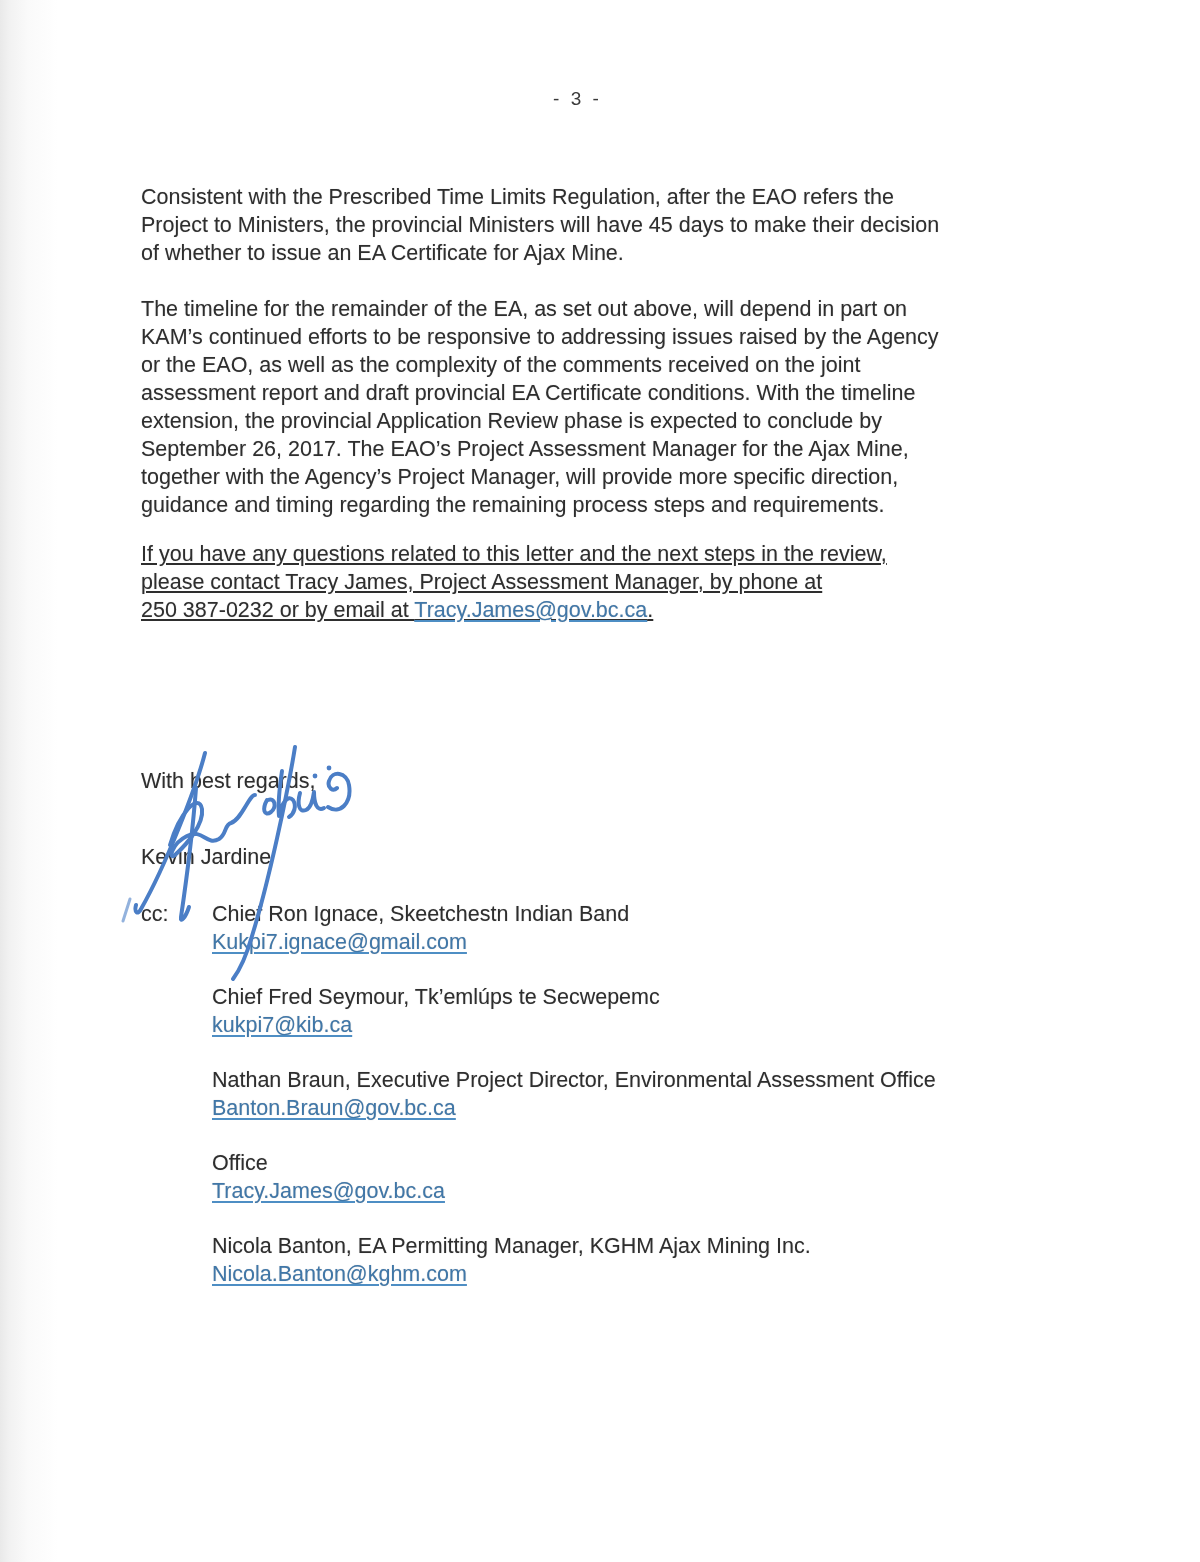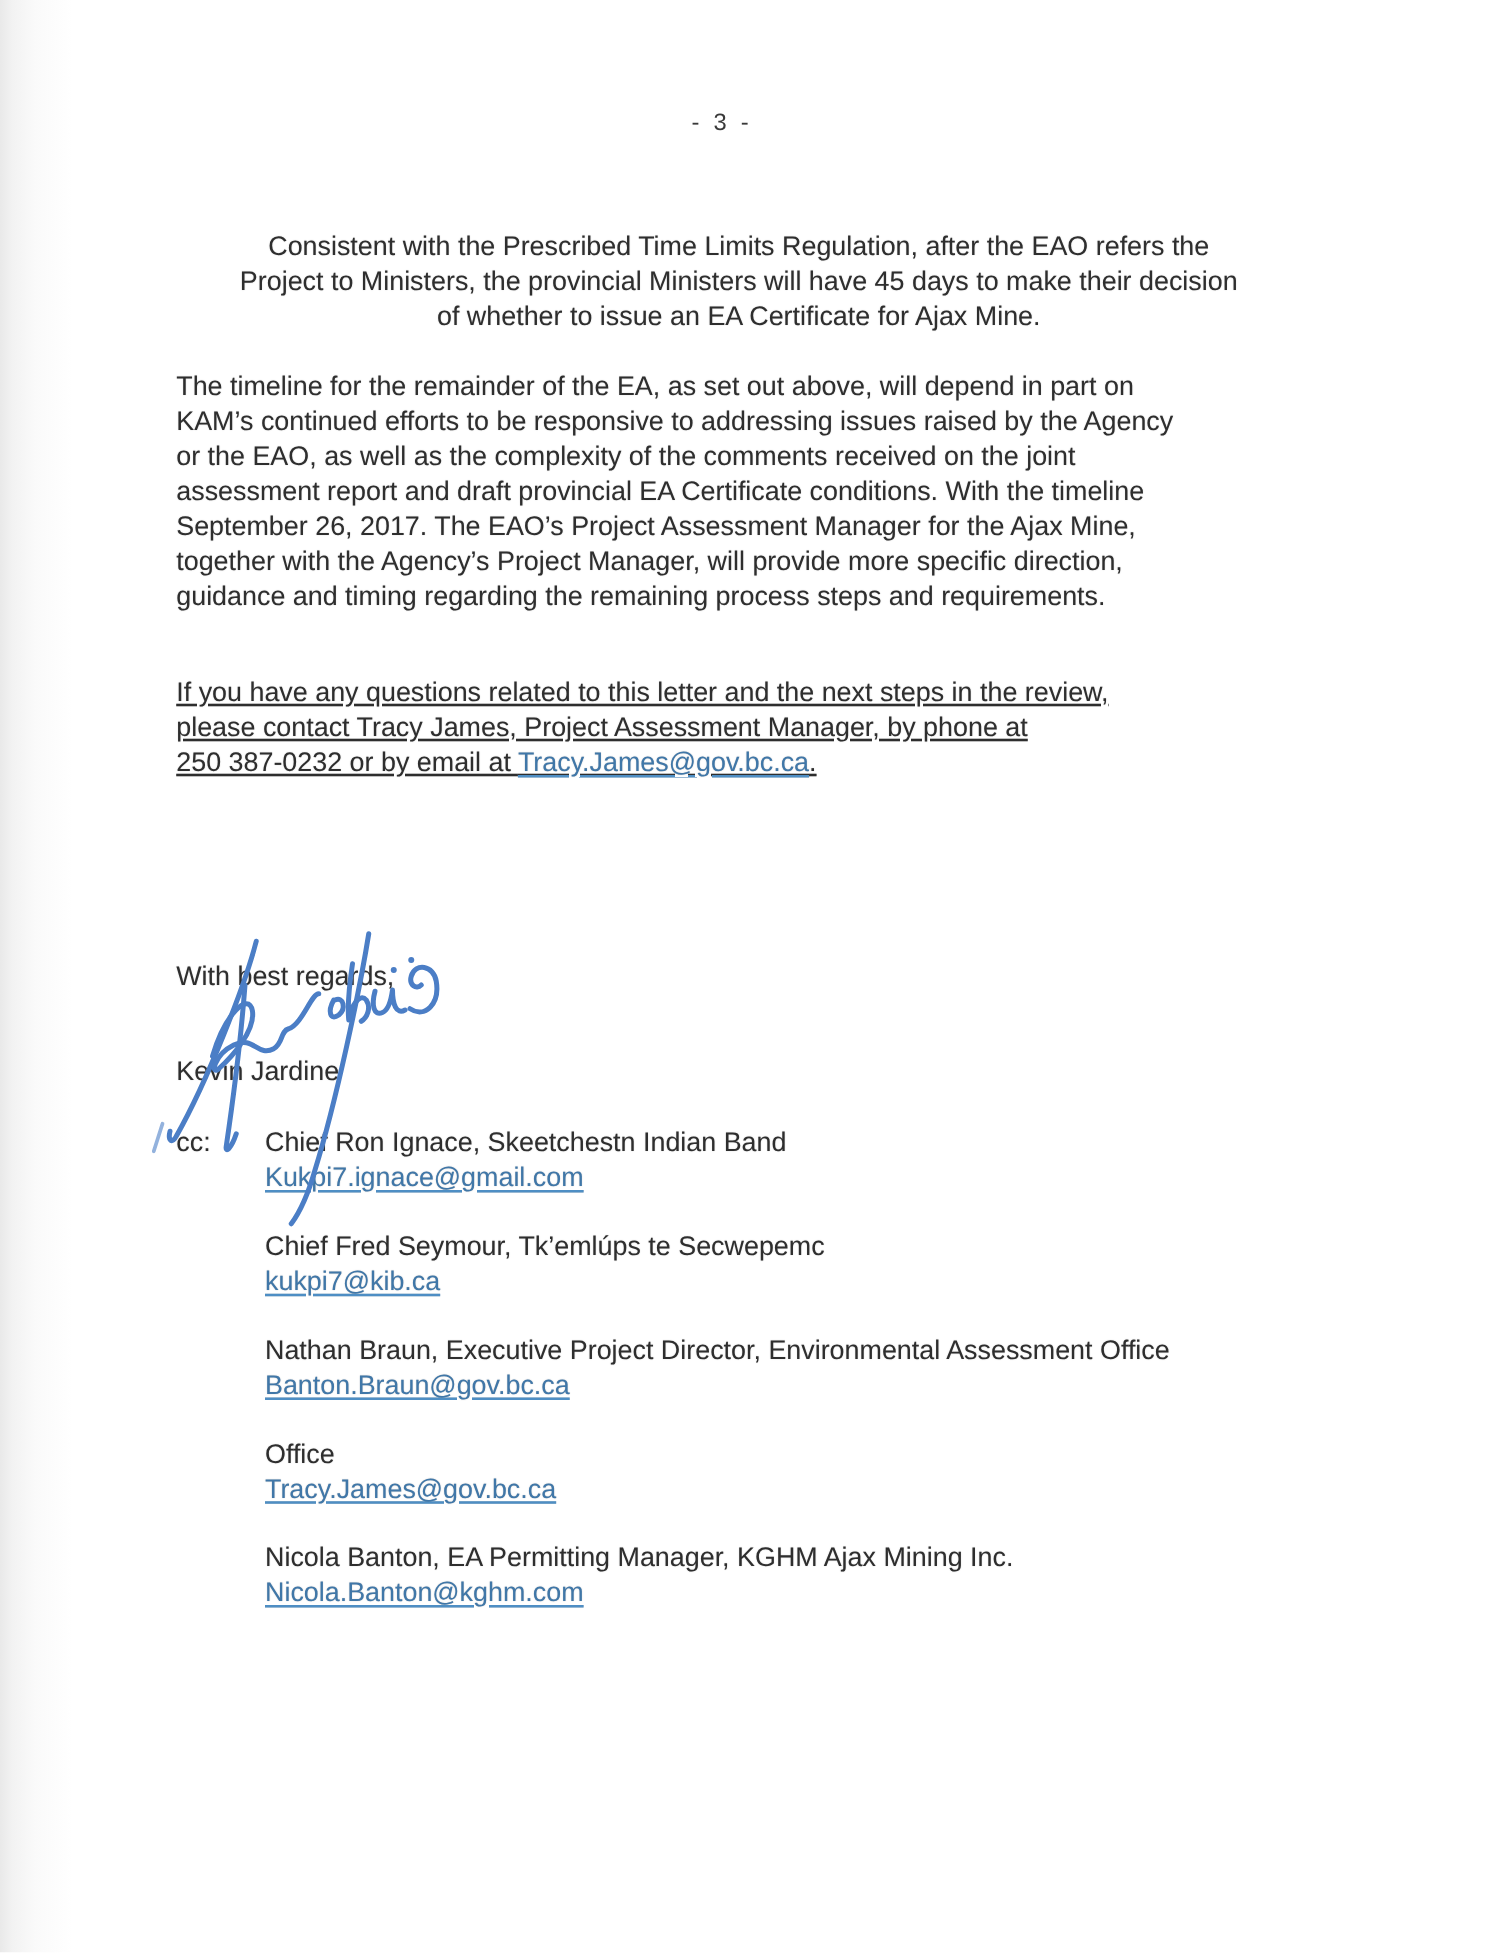--- a/index.html
+++ b/index.html
@@ -17,21 +17,21 @@
   .pageno{
     position:absolute;top:88px;left:0;width:1155px;
     text-align:center;
     font-size:19px;color:#3a3a3a;letter-spacing:3px;
   }
   .block{
     position:absolute;left:141px;width:900px;
     font-size:21.5px;line-height:28px;color:var(--ink,#2e2e2e);
     text-shadow:0 0 1px rgba(46,46,46,.28);
   }
-  #para1{top:183px;text-align:center;}
+  #para1{top:183px;}
   #para2{top:295px;}
   #para3{top:540px;text-decoration:underline;}
   #closing{top:729px;margin-top:38px;}
   #signer{top:843px;}
   #ccblock{top:900px;}
   a.doclink{
     color:var(--link,#4077a8);
     text-decoration:underline;
     text-decoration-color:var(--linkline,#4e8ec4);
     text-decoration-thickness:2px;
@@ -62,20 +62,21 @@
       <div>Consistent with the Prescribed Time Limits Regulation, after the EAO refers the</div>
       <div>Project to Ministers, the provincial Ministers will have 45 days to make their decision</div>
       <div>of whether to issue an EA Certificate for Ajax Mine.</div>
     </div>
 
   <div id="para2" class="block">
       <div>The timeline for the remainder of the EA, as set out above, will depend in part on</div>
       <div>KAM’s continued efforts to be responsive to addressing issues raised by the Agency</div>
       <div>or the EAO, as well as the complexity of the comments received on the joint</div>
       <div>assessment report and draft provincial EA Certificate conditions. With the timeline</div>
+      <div>extension, the provincial Application Review phase is expected to conclude by</div>
       <div>September 26, 2017. The EAO’s Project Assessment Manager for the Ajax Mine,</div>
       <div>together with the Agency’s Project Manager, will provide more specific direction,</div>
       <div>guidance and timing regarding the remaining process steps and requirements.</div>
     </div>
 
   <div id="para3" class="block">
     <div>
         <div>If you have any questions related to this letter and the next steps in the review,</div>
         <div>please contact Tracy James, Project Assessment Manager, by phone at</div>
       </div>

